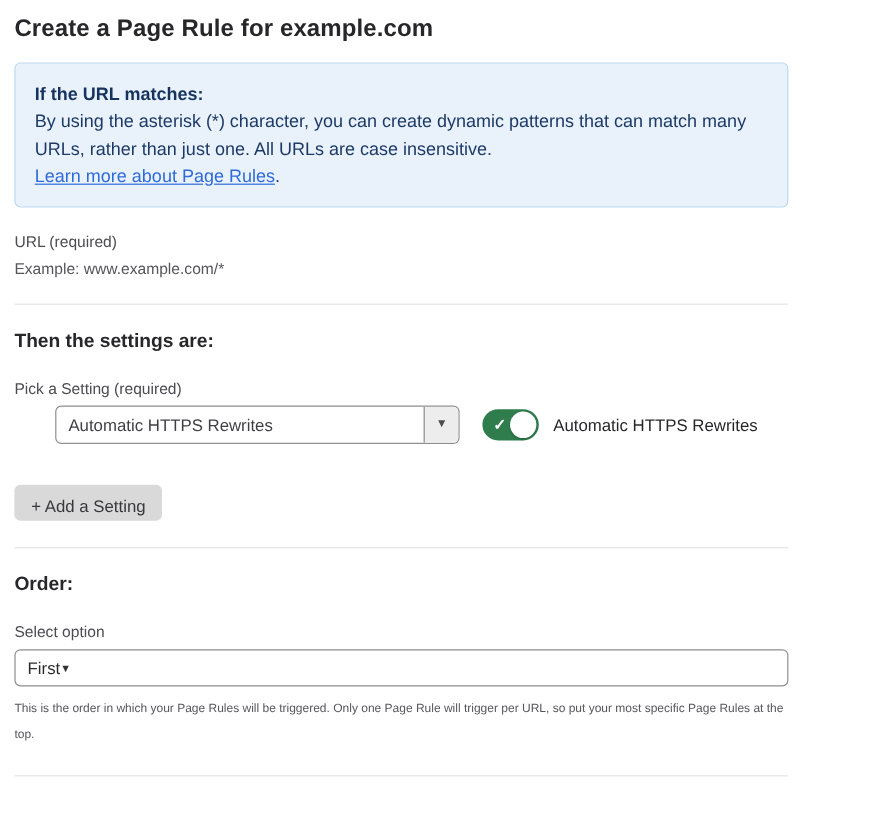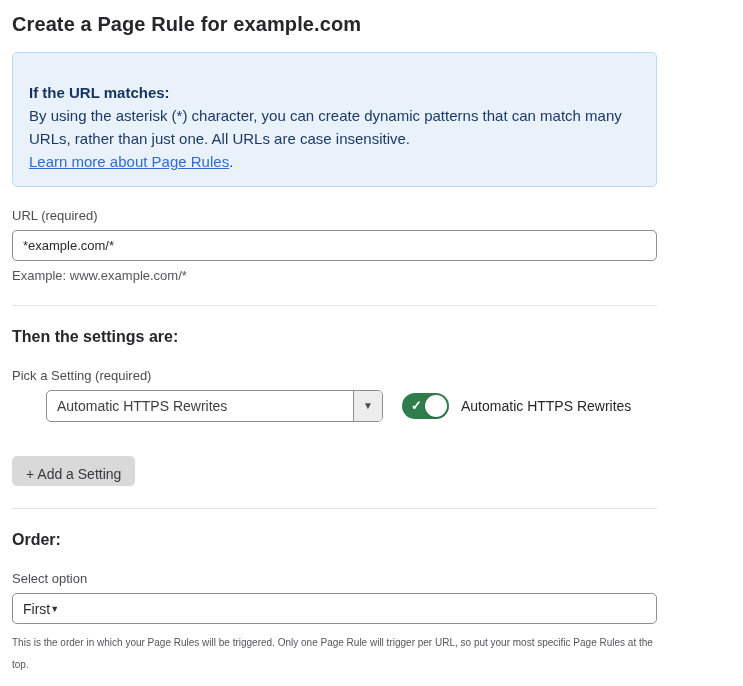--- a/index.html
+++ b/index.html
@@ -22,21 +22,21 @@
     font-weight: bold;
     color: #27272a;
     margin: 0 0 16px 0;
     letter-spacing: 0.1px;
   }
   
   .info-box {
     background: #e9f2fb;
     border: 1px solid #bcd9f1;
     border-radius: 5px;
-    padding: 28px 16px 13px 16px;
+    padding: 14px 16px 13px 16px;
     font-size: 15px;
     line-height: 23px;
     color: #1d3a66;
     margin-bottom: 21px;
   }
   .info-heading {
     font-weight: bold;
     color: #16335e;
   }
   .info-link {
@@ -211,21 +211,20 @@
 
   <h1 class="page-title">Create a Page Rule for example.com</h1>
 
   <div class="info-box">
     <div class="info-heading">If the URL matches:</div>
     <div>By using the asterisk (*) character, you can create dynamic patterns that can match many URLs, rather than just one. All URLs are case insensitive.</div>
     <div><a class="info-link">Learn more about Page Rules</a><span>.</span></div>
   </div>
 
   <label class="field-label">URL (required)</label>
-  <input class="text-input" type="text" value="*example.com/*" style="">
   <div class="helper-text">Example: www.example.com/*</div>
 
   <hr class="divider">
 
   <h2 class="section-heading">Then the settings are:</h2>
 
   <label class="field-label">Pick a Setting (required)</label>
 
   <div class="setting-row">
     <div class="select-custom">

